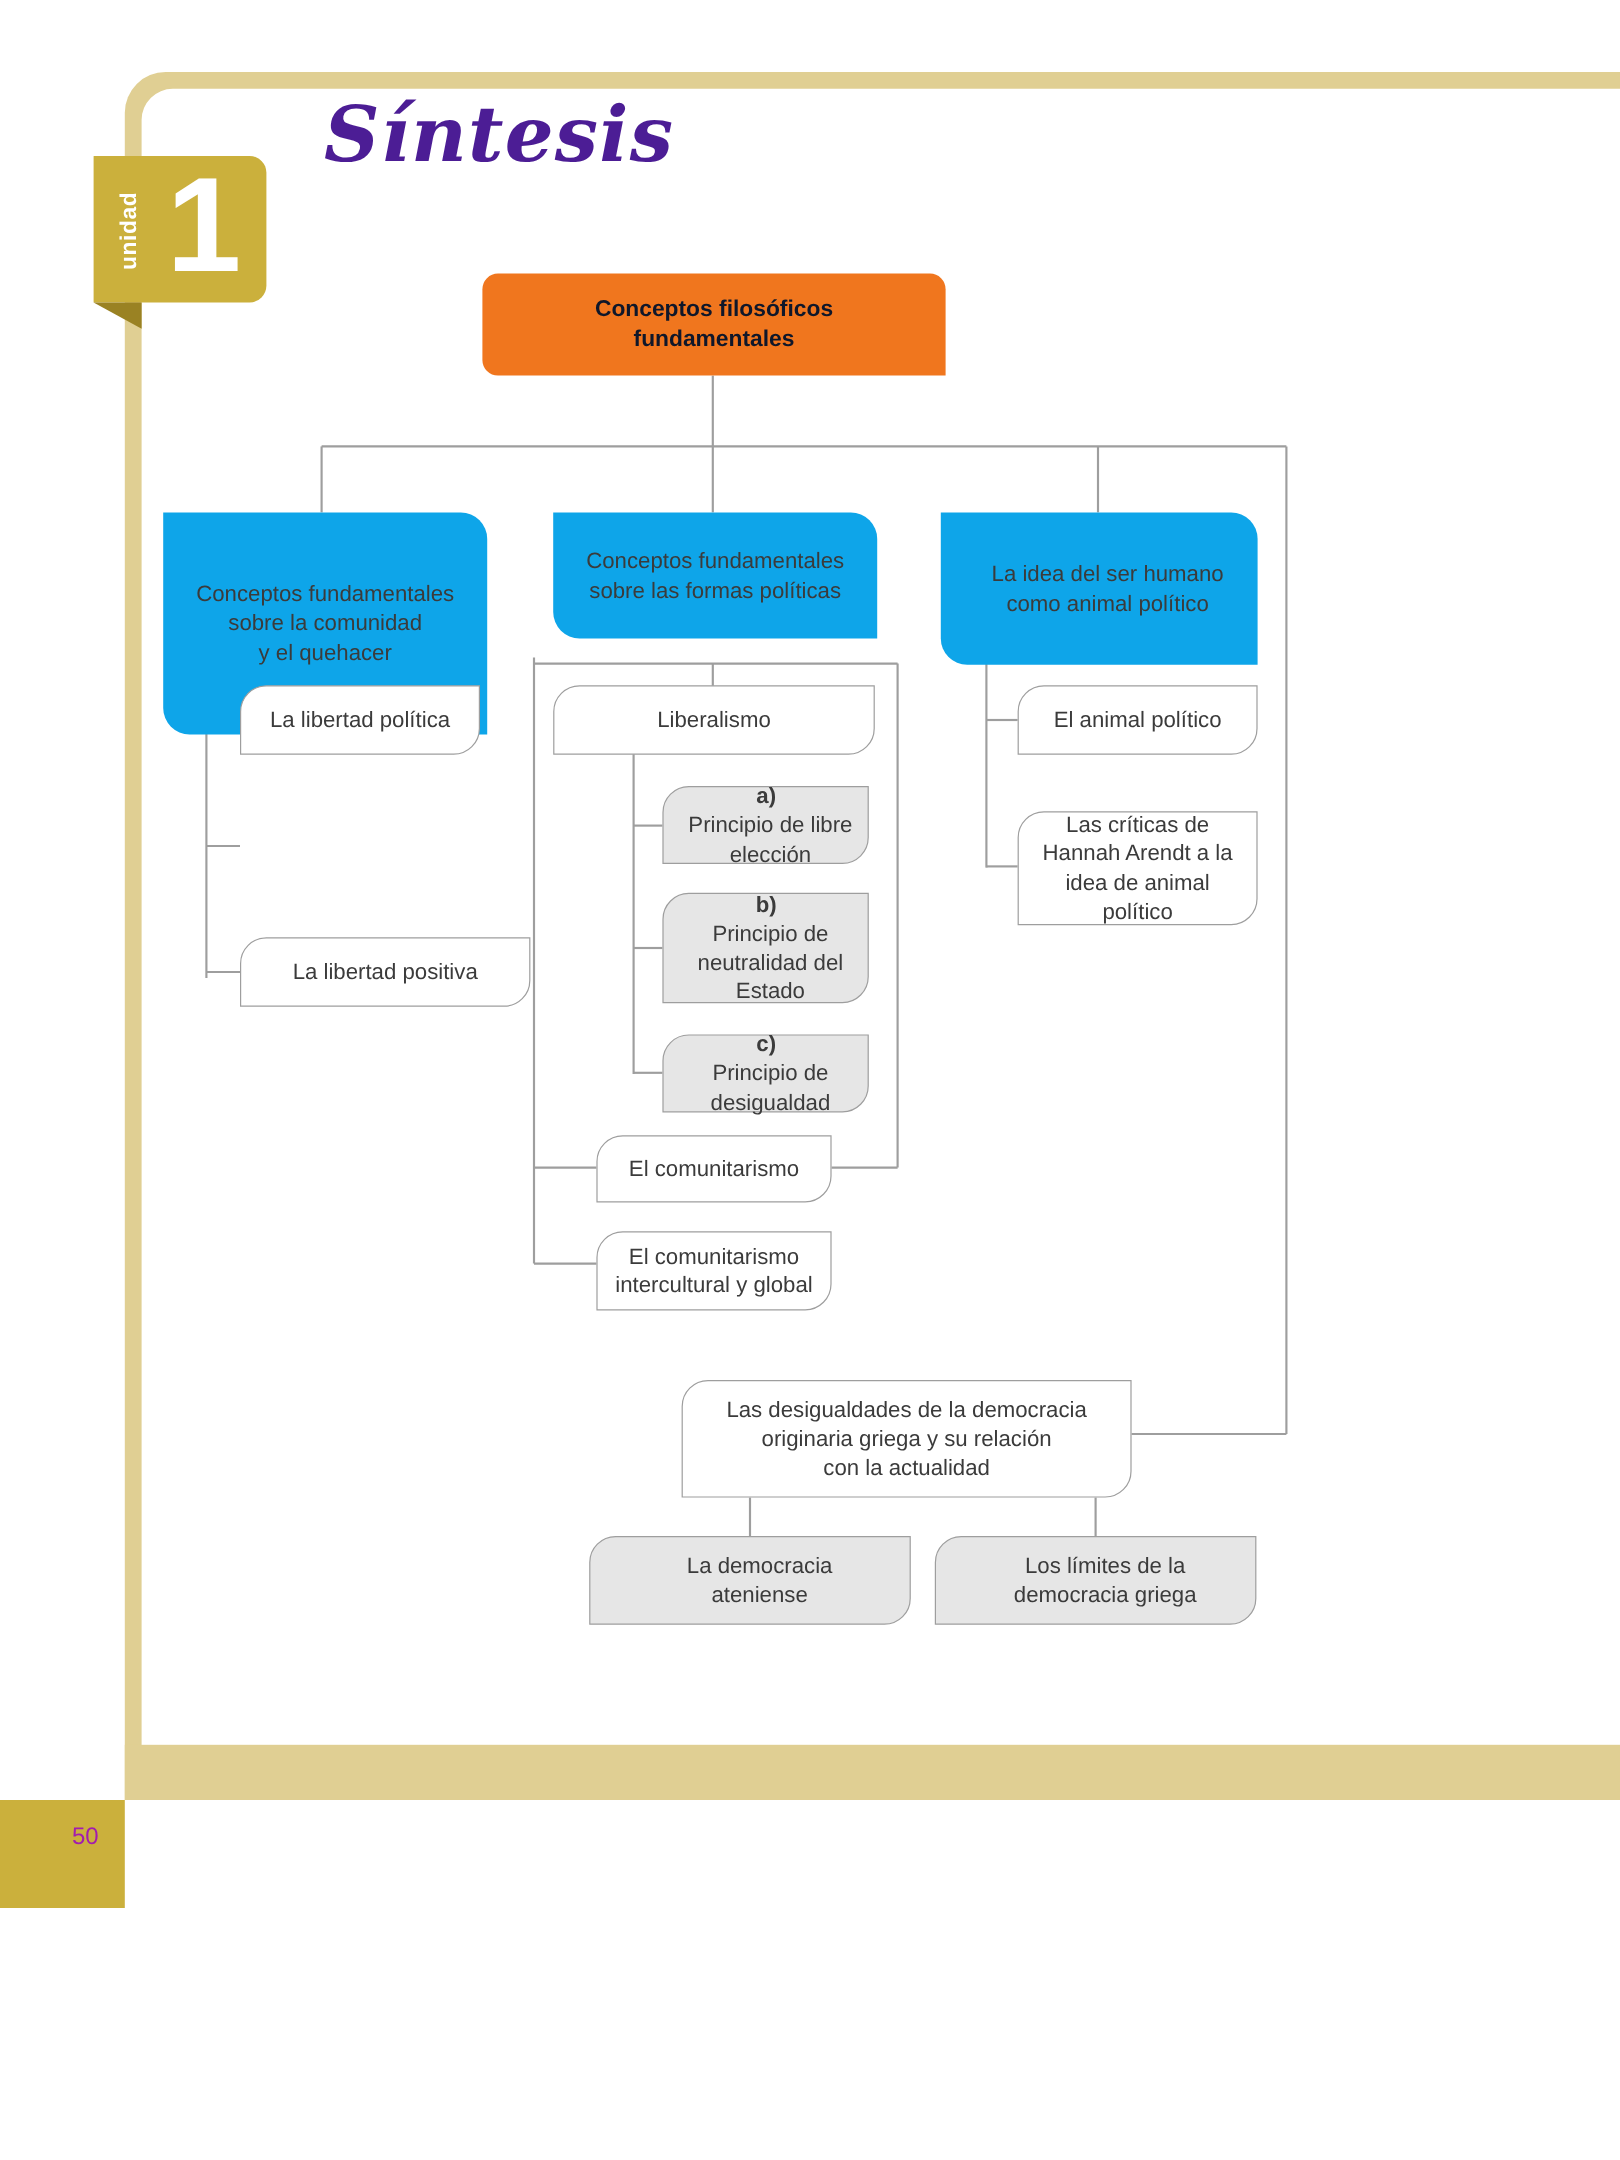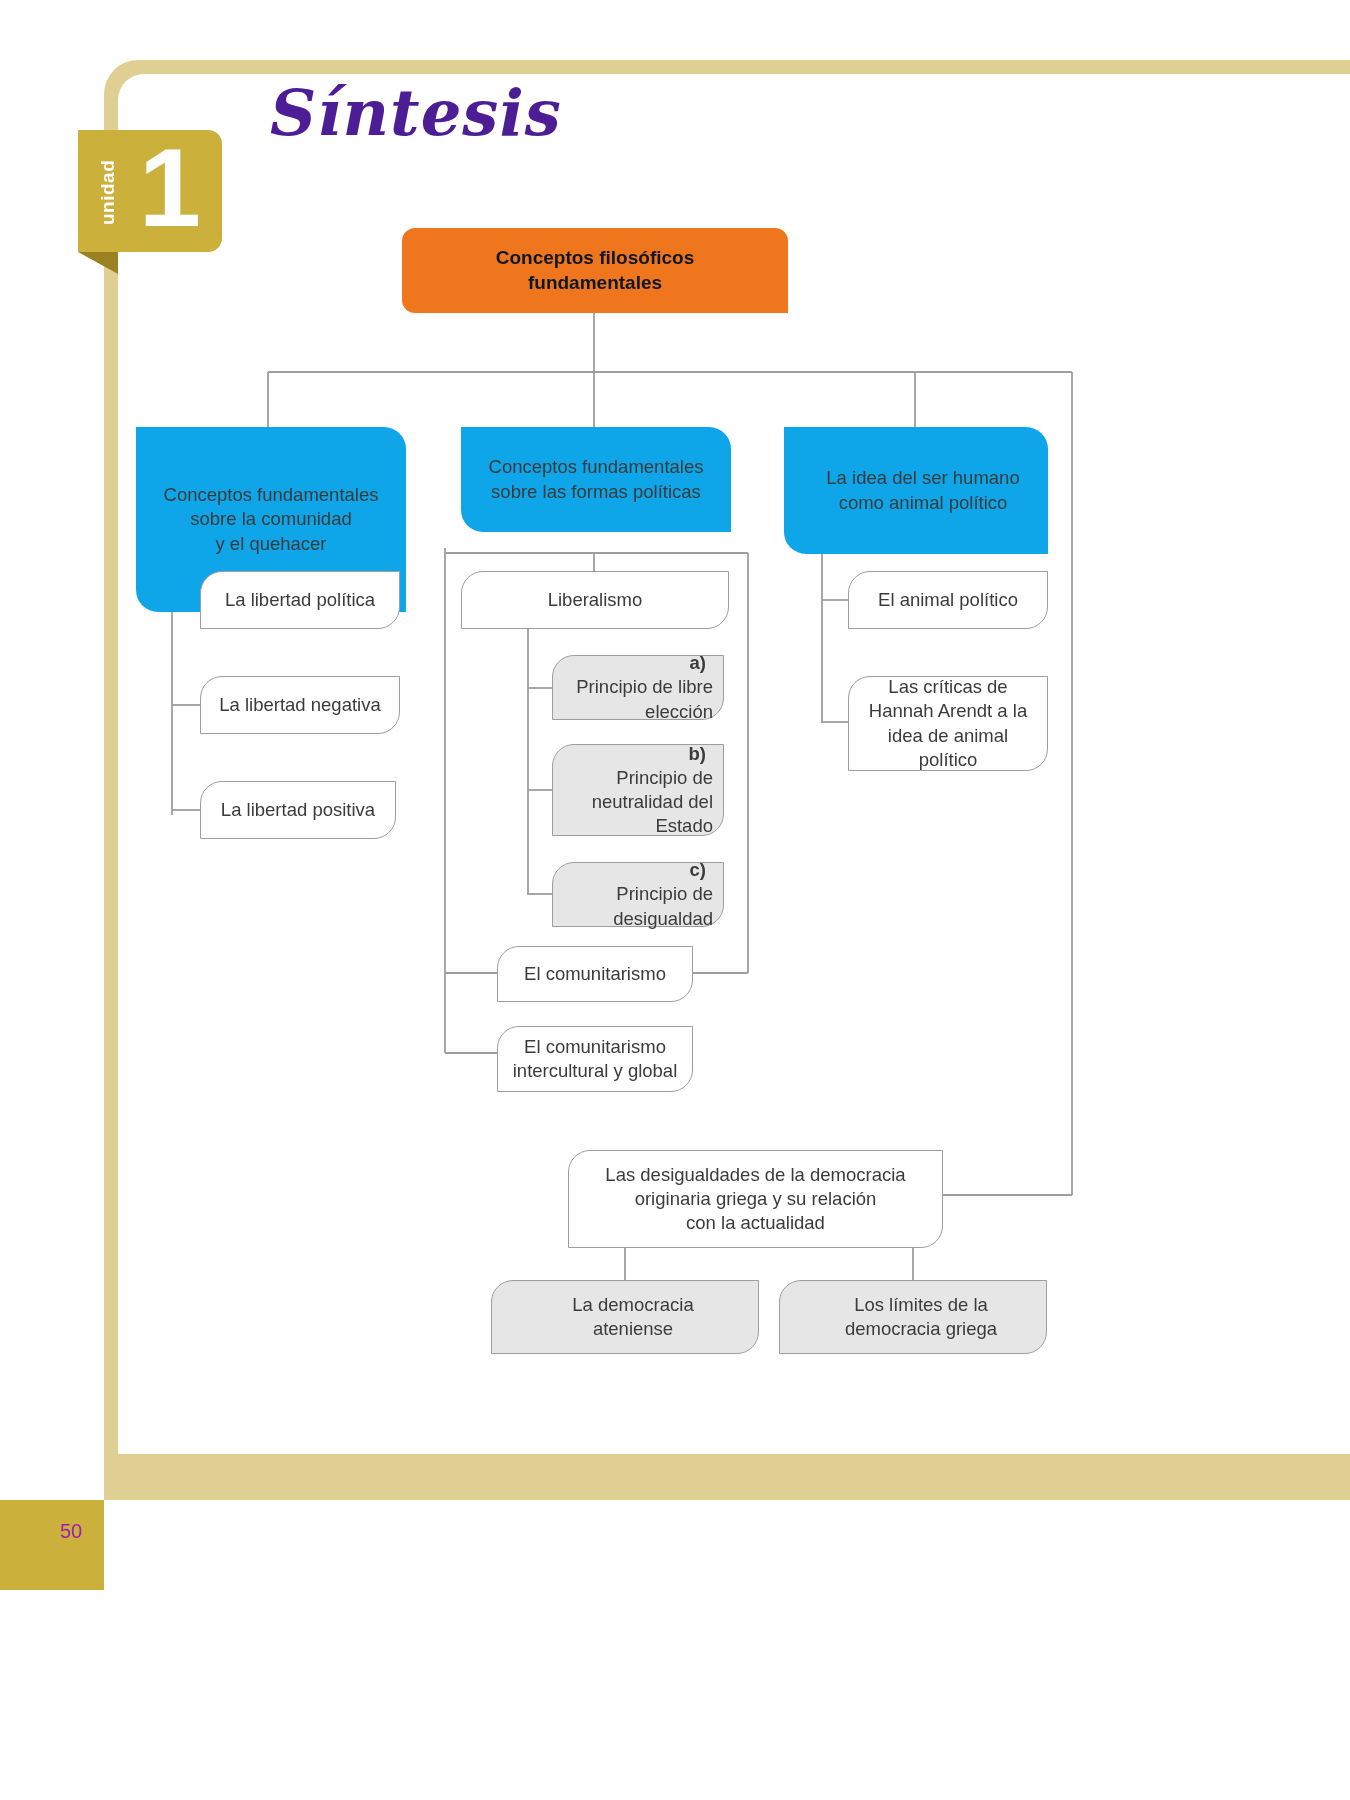--- a/index.html
+++ b/index.html
@@ -123,21 +123,21 @@
     background: #e6e6e6;
     border: 1.6px solid #9e9e9e;
     border-radius: 22px 0 22px 0;
     padding-left: 26px;
   }
   .node.principle {
     background: #e6e6e6;
     border: 1.6px solid #9e9e9e;
     border-radius: 22px 0 22px 0;
     justify-content: flex-start;
-    text-align: right;
+    text-align: center;
     padding-left: 18px;
   }
   .principle-marker { font-weight: bold; margin-right: 7px; }
   .principle-body { display: inline-block; }
 
   
   .pagenum-box {
     position: absolute;
     left: 0; top: 1500px;
     width: 104px; height: 90px;
@@ -232,24 +232,21 @@
   <div class="node cat" style="left:784px; top:427px; width:264px; height:127px;padding-left:24px;">
     <span>
       <span>La idea del ser humano</span><br>
       <span>como animal político</span>
     </span>
   </div>
 
   <div class="node leaf" style="left:200px; top:571px; width:200px; height:58px;">
     <span>La libertad política</span>
   </div>
-  <div class="node leaf" style="left:200px; top:676px; width:200px; height:58px;">
-    <span>La libertad negativa</span>
-  </div>
-  <div class="node leaf" style="left:200px; top:781px; width:196px; height:58px;">
+  <div class="node leaf" style="left:200px; top:781px; width:242px; height:58px;">
     <span>La libertad positiva</span>
   </div>
 
   <div class="node leaf" style="left:461px; top:571px; width:268px; height:58px;">
     <span>Liberalismo</span>
   </div>
 
   <div class="node principle" style="left:552px; top:655px; width:172px; height:65px;">
     <span>
       <span class="principle-marker">a)</span><span class="principle-body">Principio de libre elección</span>

